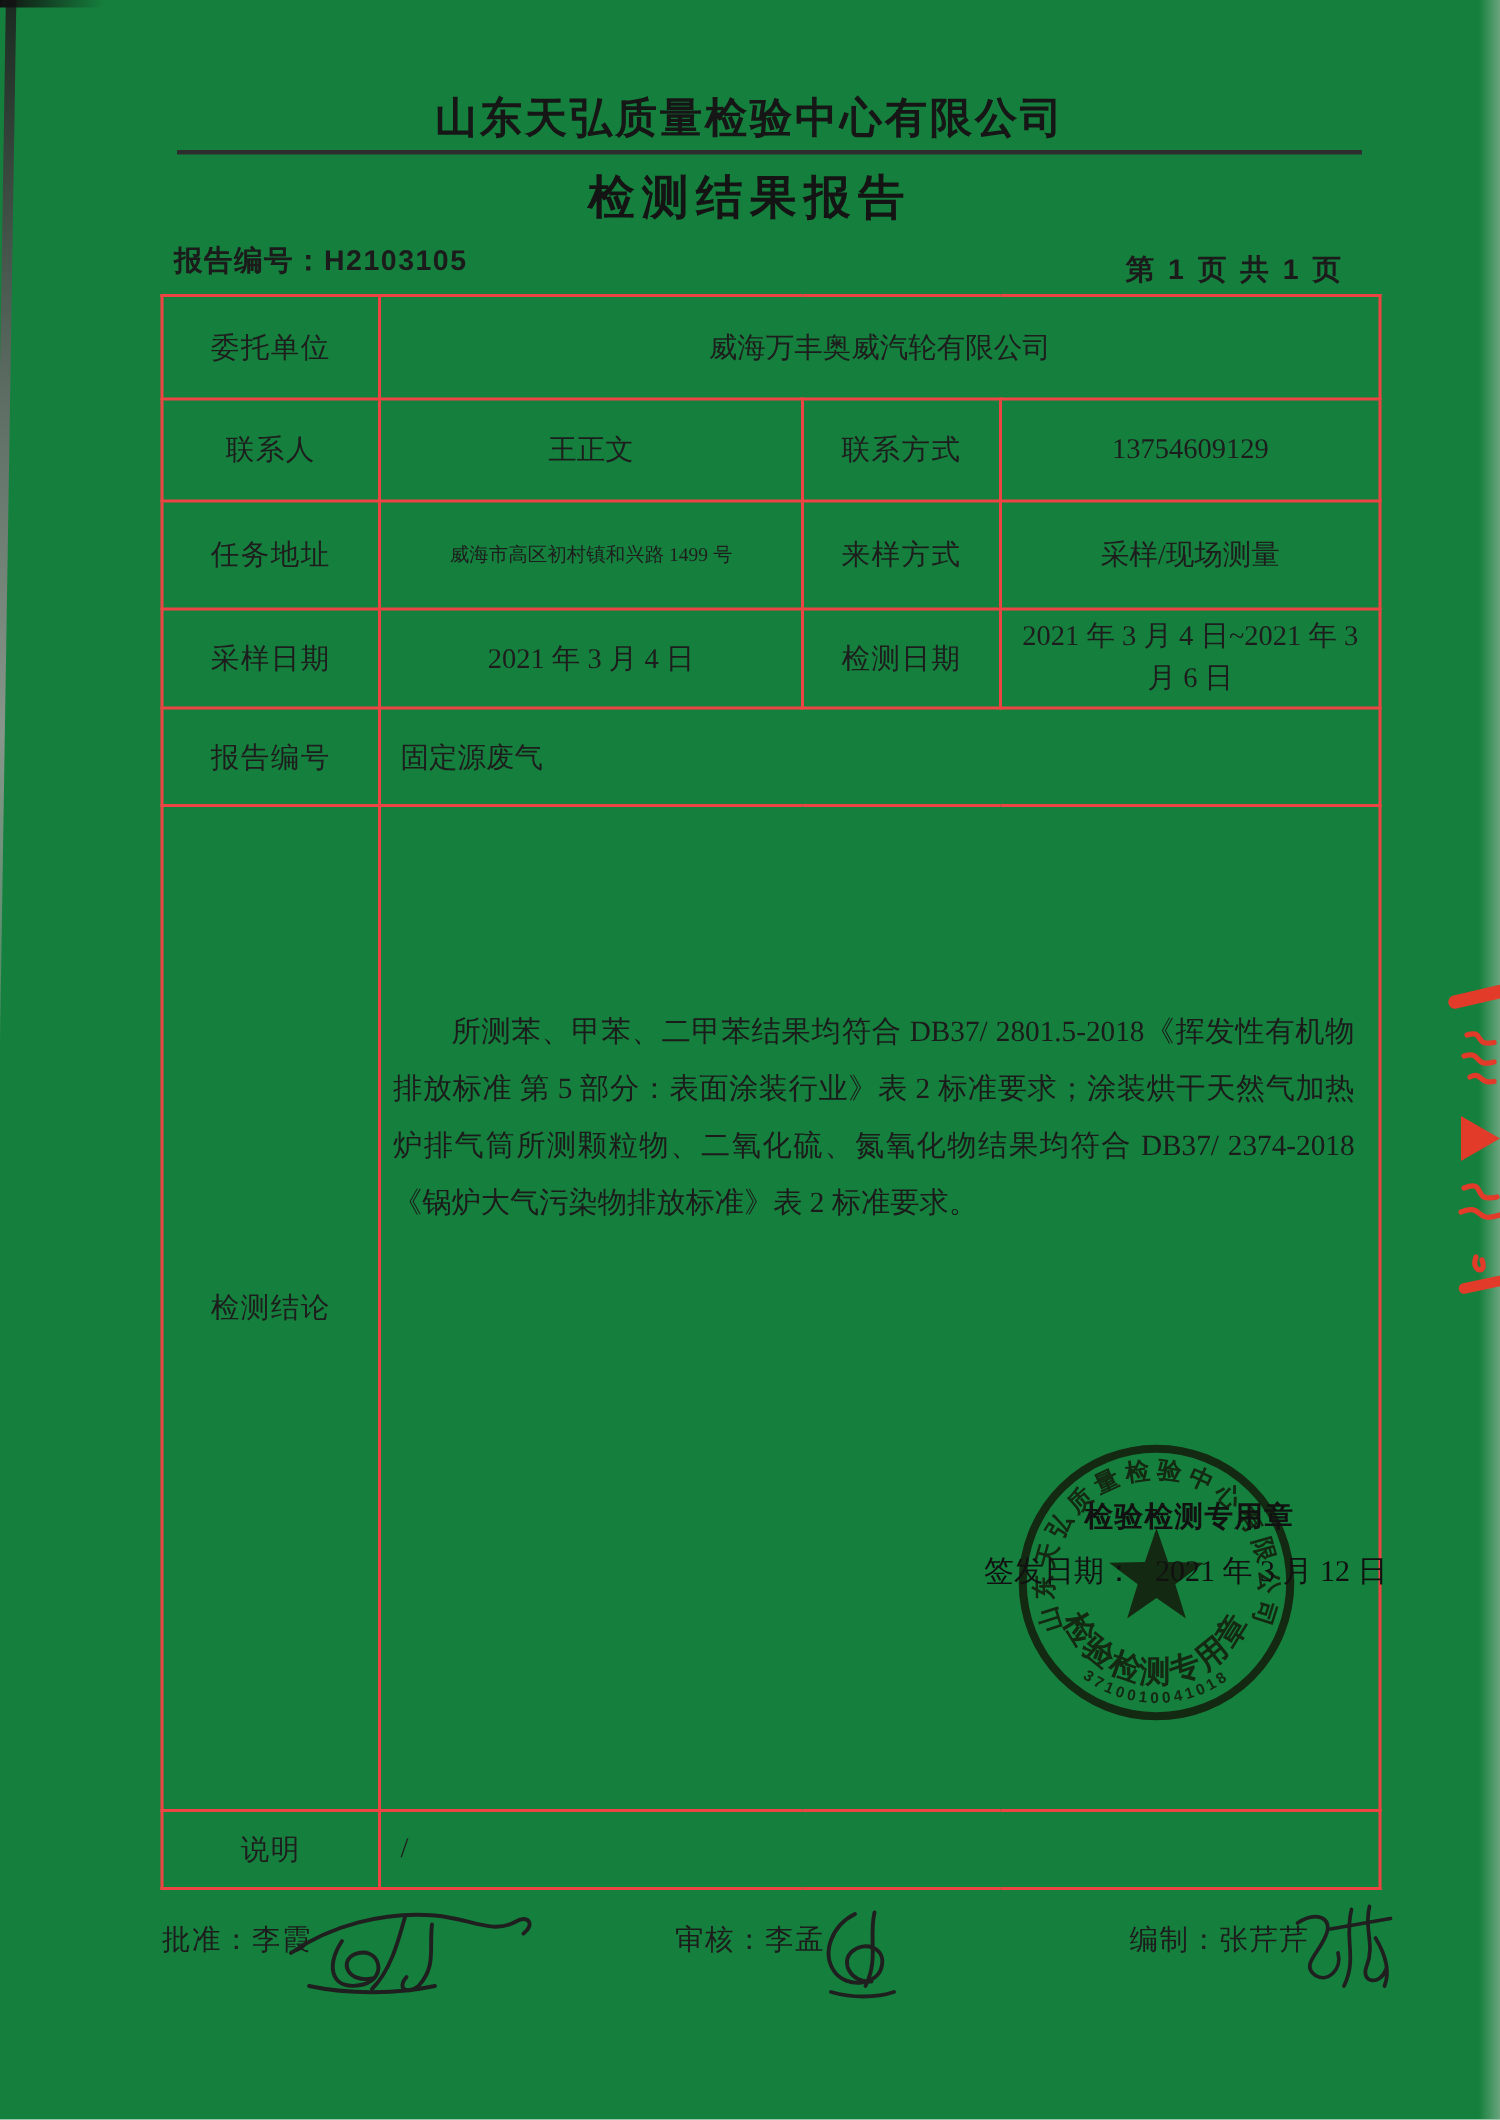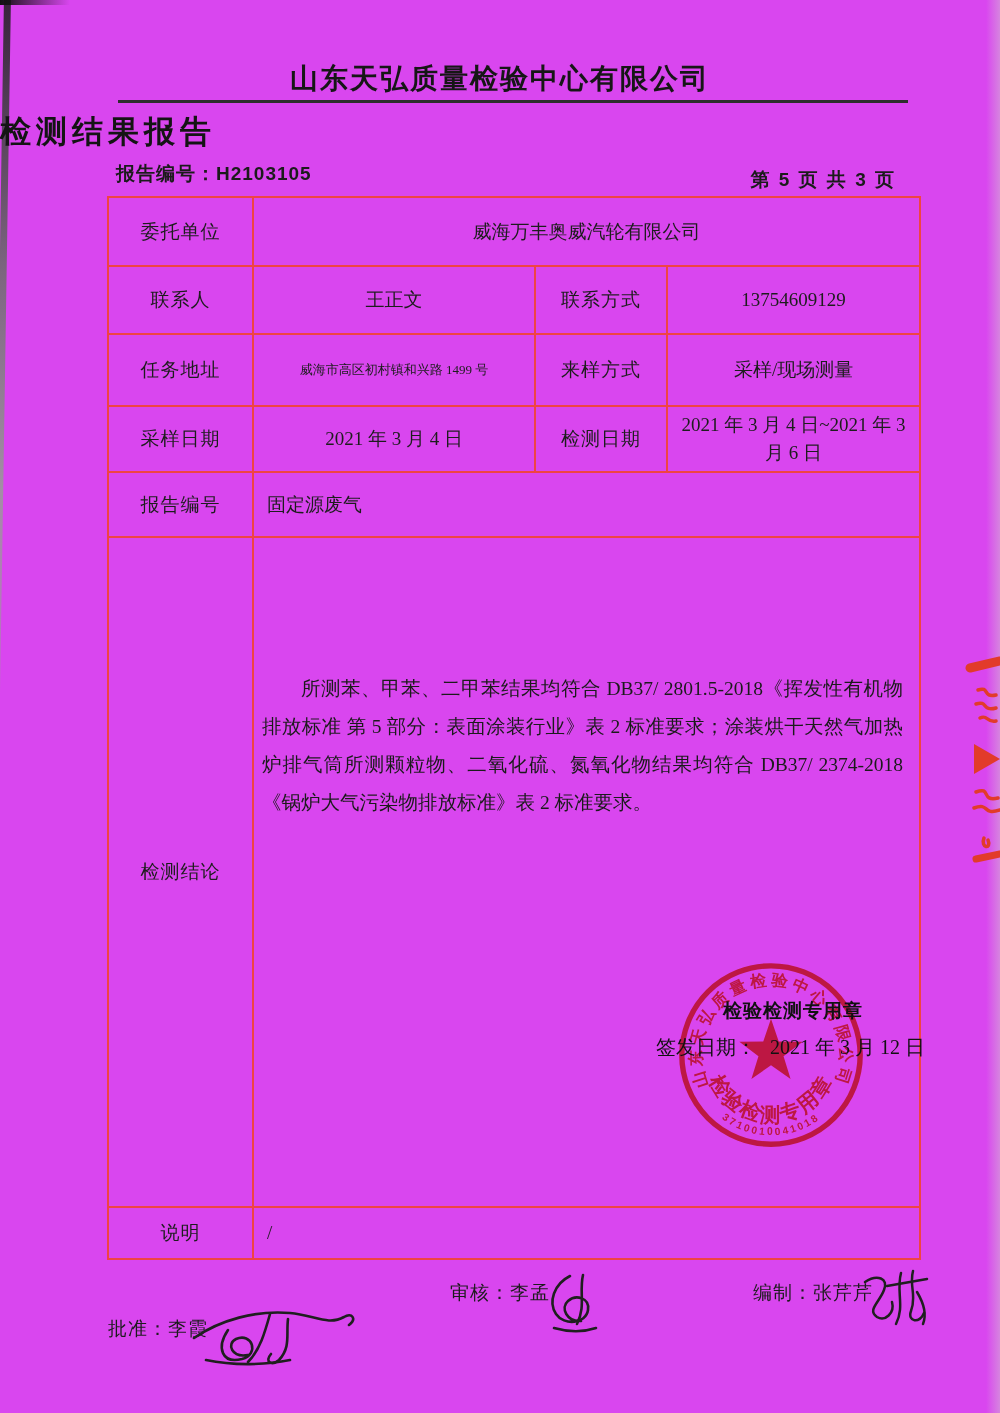--- a/index.html
+++ b/index.html
@@ -1,32 +1,32 @@
 <!DOCTYPE html>
 <html><head>
 <meta charset="utf-8">
 <style>
   * { margin:0; padding:0; box-sizing:border-box; }
   html,body { width:1000px; }
   body { font-family:"Liberation Serif","DejaVu Serif",serif; color:#1c1c1c; background:#fdfdfc; }
-  .page { position:relative; width:1000px; height:1413px; background:#d946ef; overflow:hidden; }
+  .page { position:relative; width:1000px; height:1413px; background:#15803d; overflow:hidden; }
 
   
   .scan-streak-left { position:absolute; left:4px; top:-6px; width:7px; height:900px;
     background:linear-gradient(to bottom, #1a1a1a 0%, #3a3a3a 12%, #6a6a6a 30%, #9a9a98 55%, rgba(160,160,158,0) 100%);
     transform:rotate(0.9deg); transform-origin:top left; border-radius:3px; opacity:.85; }
   .scan-streak-top { position:absolute; left:0; top:0; width:70px; height:5px; background:linear-gradient(to right,#111,rgba(17,17,17,0)); }
   .scan-edge-right { position:absolute; right:0; top:0; width:14px; height:1413px;
     background:linear-gradient(to right, rgba(210,208,204,0), rgba(210,208,204,.45)); }
 
   
   .org-title { position:absolute; top:60px; left:0; width:1000px; text-align:center;
     font-family:"Liberation Sans","DejaVu Sans",sans-serif; font-weight:bold; font-size:28px; letter-spacing:2px; color:#161616; }
   .title-divider { position:absolute; top:100px; left:118px; width:790px; height:3px; background:#2e2e2e; }
-  .doc-title { position:absolute; top:111px; left:0; width:1000px; text-align:left;
+  .doc-title { position:absolute; top:111px; left:0; width:1000px; text-align:center;
     font-family:"Liberation Sans","DejaVu Sans",sans-serif; font-weight:bold; font-size:31px; letter-spacing:5px; color:#141414; }
   .meta-row { position:absolute; top:161px; left:116px; width:780px; height:26px;
     font-family:"Liberation Sans","DejaVu Sans",sans-serif; font-size:19px; font-weight:600; color:#1b1b1b; }
   .report-no { position:absolute; left:0; top:0; letter-spacing:1px; }
   .page-indicator { position:absolute; right:0; top:6px; letter-spacing:2px; }
 
   
   table.info-table { position:absolute; left:107px; top:196px; width:812px; border-collapse:collapse; table-layout:fixed; }
   .info-table td { border:2px solid #ef4444; font-size:19px; color:#1d1d1d; text-align:center; vertical-align:middle; overflow:visible; }
   .info-table td.lbl { letter-spacing:1px; }
@@ -41,41 +41,41 @@
   .seal { position:absolute; left:419px; top:419px; width:196px; height:196px; mix-blend-mode:multiply; opacity:.92; }
   .seal-overlay-title { position:absolute; left:469px; top:460px; width:260px; font-size:19px; letter-spacing:1px; color:#111; font-weight:600; text-indent:0; }
   .seal-issue-line { position:absolute; left:402px; top:496px; width:300px; font-size:20px; color:#111; white-space:nowrap; text-indent:0; }
   .seal-issue-line .gap { display:inline-block; width:14px; }
 
   
   .footer-row { position:absolute; left:0; top:1280px; width:1000px; height:70px; font-size:19px; }
   .sig-group { position:absolute; top:0; white-space:nowrap; }
   .sig-group .names { letter-spacing:1px; }
   .sig-group svg { position:absolute; }
-  .g1 { left:108px;margin-top:36px; } .g2 { left:450px; } .g3 { left:753px; }
+  .g1 { left:108px; } .g2 { left:450px; } .g3 { left:753px; }
   .g1 svg { left:78px; top:-14px; } .g2 svg { left:86px; top:-10px; } .g3 svg { left:104px; top:-14px; }
 
   
   .edge-seal { position:absolute; left:962px; top:652px; width:38px; height:218px; }
 </style>
 </head>
 <body>
 
 <div class="page">
 
   <div class="scan-streak-left"></div>
   <div class="scan-streak-top"></div>
   <div class="scan-edge-right"></div>
 
   <div class="org-title">山东天弘质量检验中心有限公司</div>
   <div class="title-divider"></div>
   <div class="doc-title">检测结果报告</div>
   <div class="meta-row">
     <div class="report-no"><span>报告编号：</span><span>H2103105</span></div>
-    <div class="page-indicator">第 5 页  共 3 页</div>
+    <div class="page-indicator">第 1 页  共 1 页</div>
   </div>
 
   <table class="info-table">
     <colgroup>
         <col style="width:145px">
         <col style="width:282px">
         <col style="width:132px">
         <col style="width:253px">
       </colgroup>
     <tbody>

